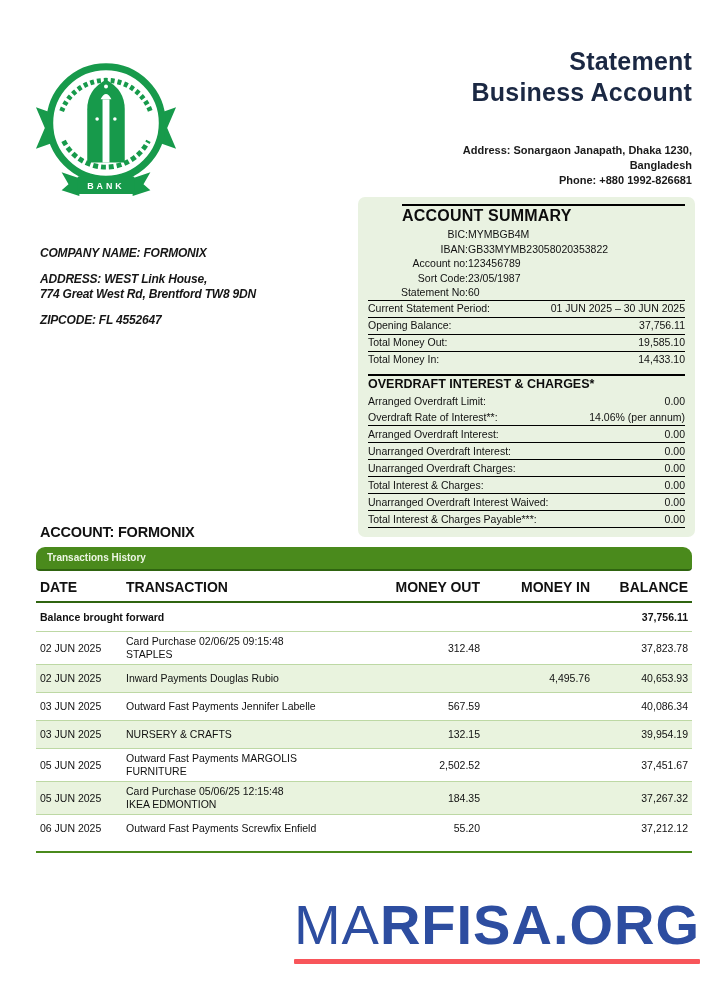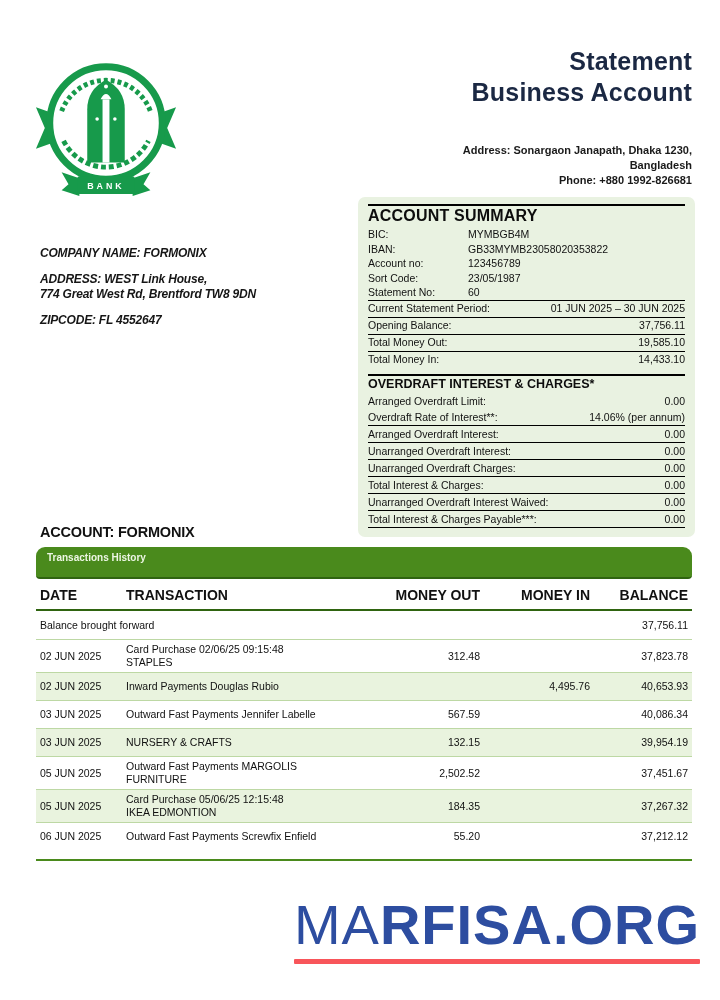--- a/index.html
+++ b/index.html
@@ -23,43 +23,43 @@
   .company{position:absolute;left:40px;top:246px;font-weight:bold;font-size:12px;
     line-height:15px;letter-spacing:-0.2px;color:#161616;font-style:italic;}
   .company .gap{margin-bottom:11px;}
 
   
   .gbox{position:absolute;left:358px;width:337px;background:var(--box-bg);
     border-radius:7px;padding:7px 10px 9px 10px;}
   #summary-box{top:197px;}
   #overdraft-box{top:367px;}
   .gbox .box-title{border-top:2px solid #000;padding-top:1px;font-weight:bold;color:#0d0d0d;}
-  #summary-box .box-title{font-size:16px;letter-spacing:0.2px;margin-bottom:2px;}
+  #summary-box .box-title{font-size:16px;letter-spacing:0.2px;margin-bottom:2px;margin-left:34px;}
   #overdraft-box .box-title{font-size:12.5px;margin-bottom:2px;}
   .info-row{display:flex;font-size:10.5px;line-height:14.5px;}
-  .info-row .lbl{width:100px;flex:none;}
+  .info-row .lbl{width:100px;flex:none;text-align:right;}
   .kv-row{display:flex;justify-content:space-between;font-size:10.5px;
     line-height:13px;padding:1.5px 0;border-top:1px solid #000;}
   .kv-row.nosep{border-top:none;}
   .kv-rows .last{border-bottom:1px solid #000;}
   .kv-row .val{text-align:right;white-space:nowrap;}
 
   
   .tx-section{position:absolute;left:36px;top:524px;width:656px;}
   .acct-heading{font-size:14.5px;font-weight:bold;margin:0 0 7px 4px;letter-spacing:-0.2px;}
   .tx-bar{background:var(--green);border-bottom:2px solid var(--green-dark);
     border-radius:9px 9px 4px 4px;color:#edf6e4;font-size:10px;font-weight:bold;
-    padding:5px 11px 14px 11px;}
+    padding:5px 11px 6px 11px;}
   .thead{display:flex;align-items:center;font-weight:bold;font-size:14px;
     padding:8px 4px 6px 4px;border-bottom:2.5px solid var(--green-dark);}
   .trow{display:flex;align-items:center;min-height:28px;font-size:10.5px;
     padding:3px 4px;line-height:13px;}
   .trow + .trow{border-top:1px solid var(--green-line);}
   .trow.shaded{background:var(--row-shade);}
-  .trow.brow{font-weight:normal;justify-content:space-between;}
+  .trow.brow{font-weight:bold;justify-content:space-between;}
   .c-date{width:86px;flex:none;}
   .c-tx{flex:1;padding-right:6px;}
   .c-merged{flex:1;}
   .c-out{width:116px;flex:none;text-align:right;}
   .c-in{width:110px;flex:none;text-align:right;}
   .c-bal{width:98px;flex:none;text-align:right;}
   .table-end-line{height:2px;background:var(--green);margin-top:9px;}
 
   
   .brand{position:absolute;right:20px;bottom:36px;text-align:right;}

